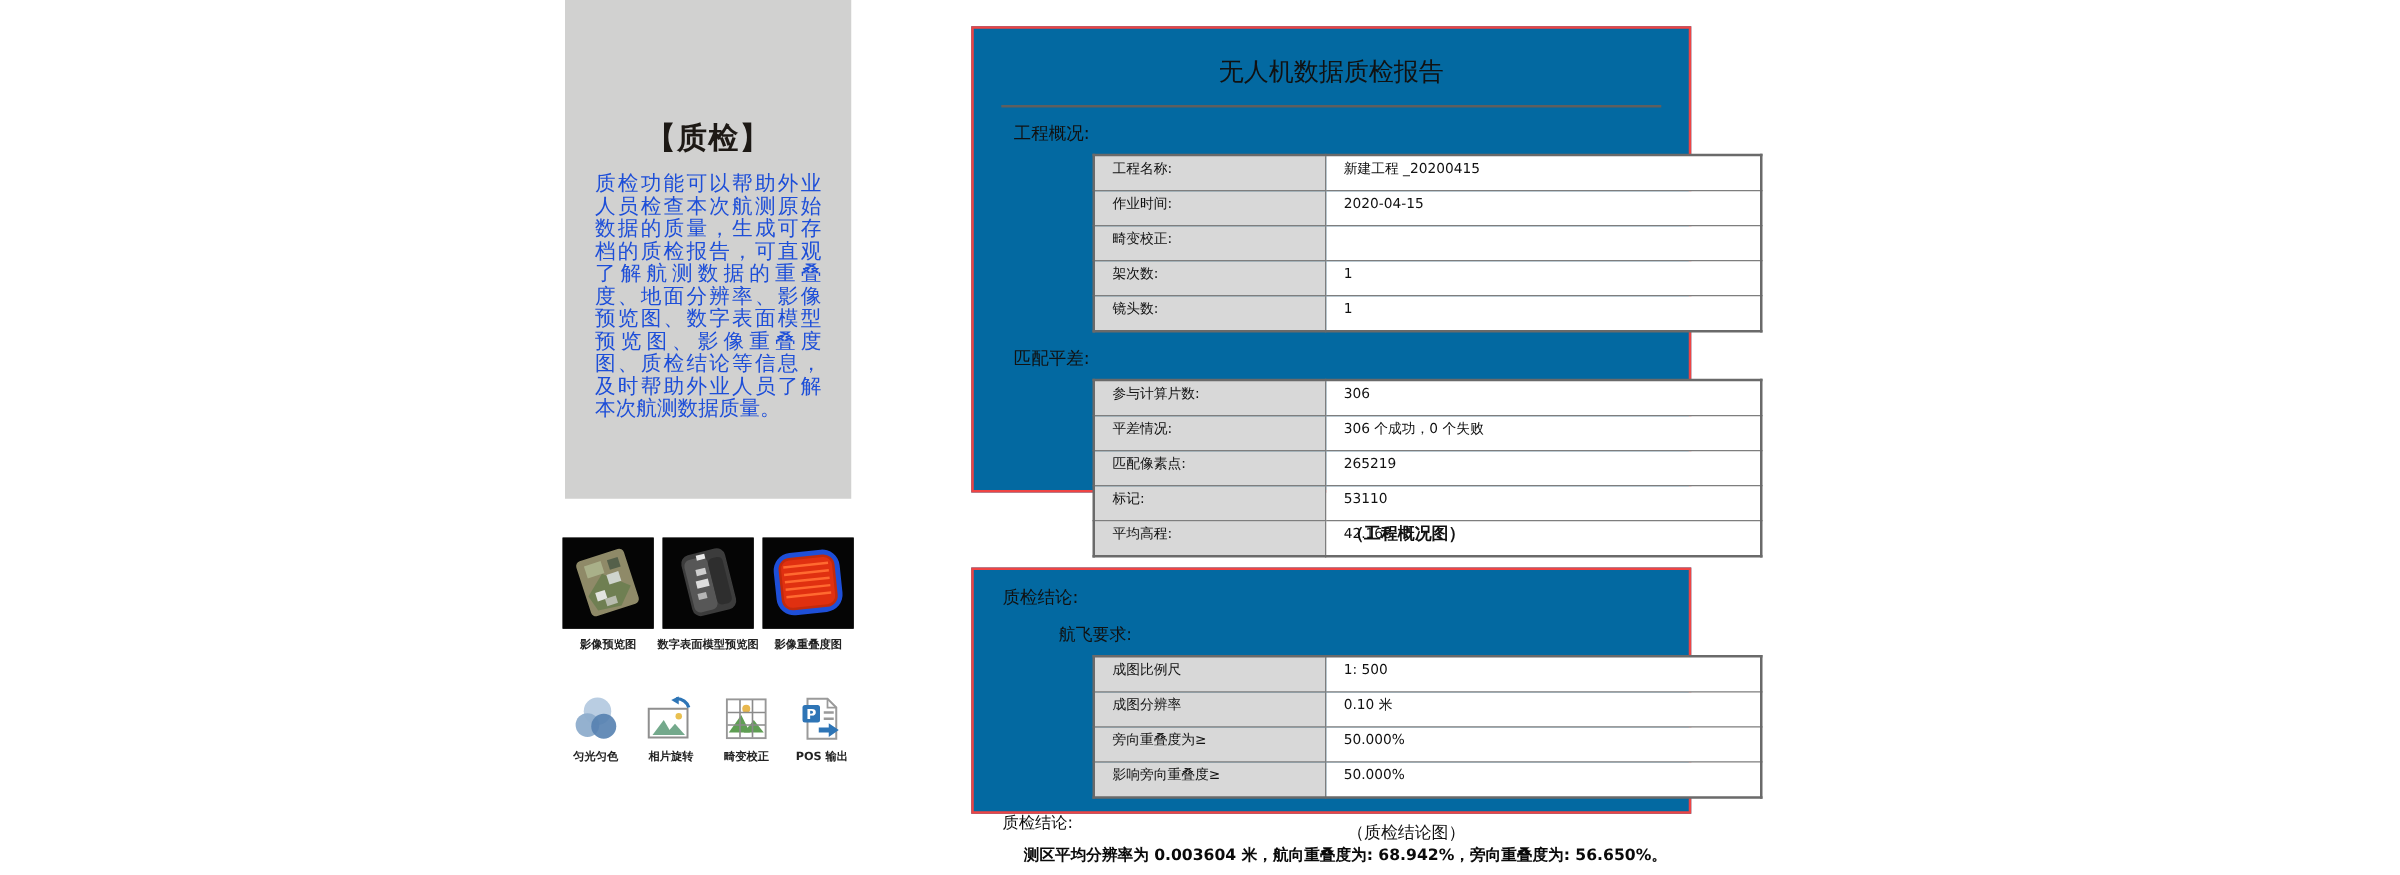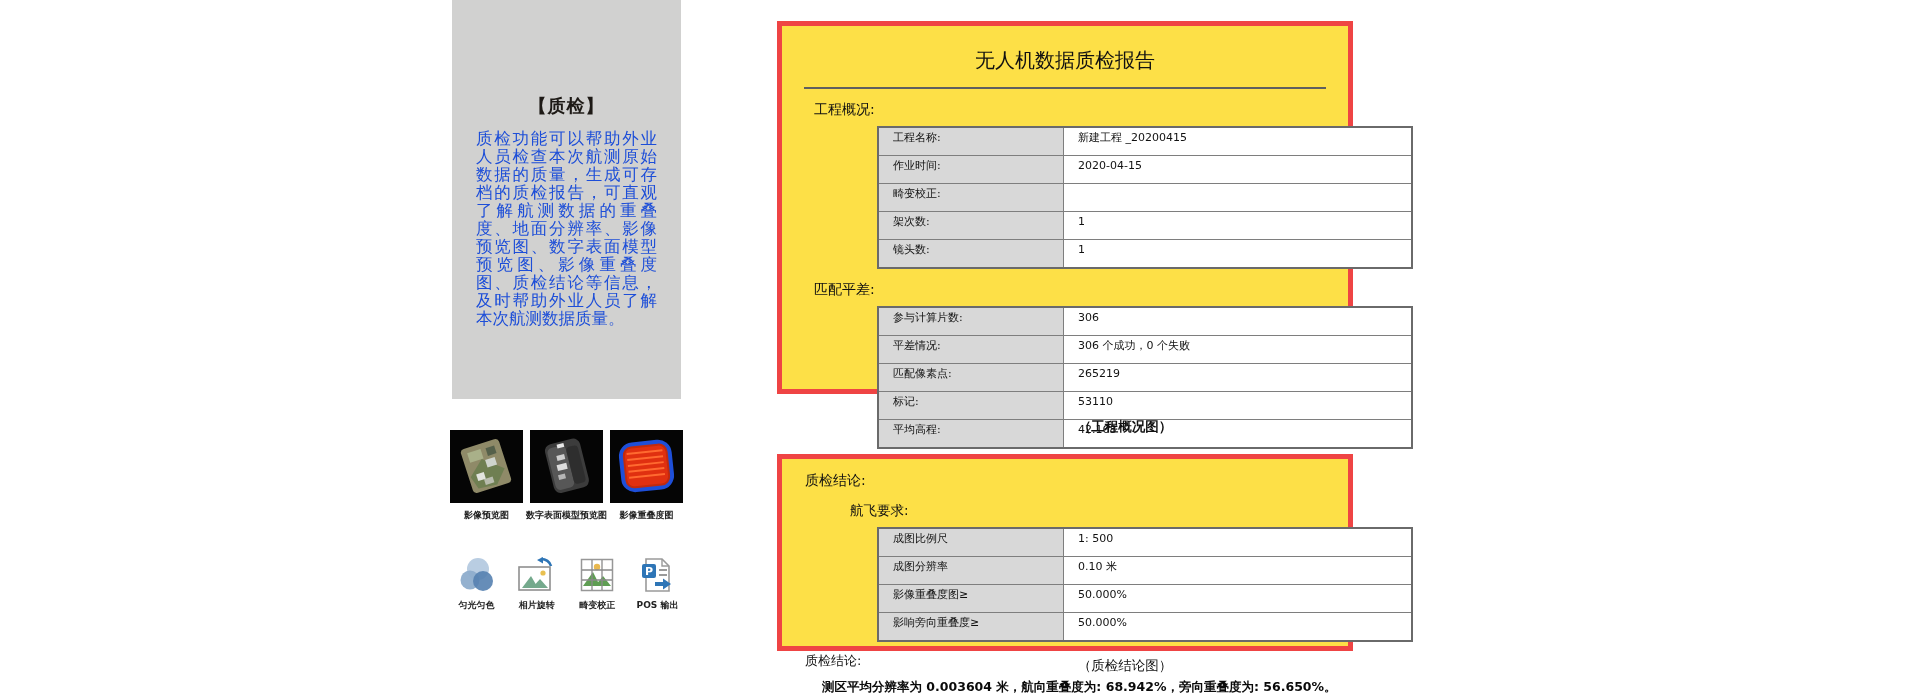--- a/index.html
+++ b/index.html
@@ -2,38 +2,38 @@
 <html><head>
 <meta charset="utf-8">
 <style>
   html,body{margin:0;padding:0;background:#ffffff;}
   body{width:1920px;height:700px;position:relative;overflow:hidden;
        font-family:"DejaVu Sans","Liberation Sans",sans-serif;color:#1a1a1a;}
   .stage{position:absolute;inset:0;}
 
   
   .sidebar{position:absolute;left:452px;top:0;width:229px;height:399px;background:#d1d1d0;}
-  .sidebar-title{margin:94px 0 12px 0;text-align:center;font-size:18px;font-weight:bold;color:#1d1915;letter-spacing:1px;}
+  .sidebar-title{margin:94px 0 12px 0;text-align:center;font-size:24px;font-weight:bold;color:#1d1915;letter-spacing:1px;}
   .sidebar-desc{margin:0 24px;font-size:16.5px;line-height:18px;text-align:justify;color:#1d4ed8;}
 
   
   .thumbs{position:absolute;left:450px;top:430px;width:233px;display:flex;justify-content:space-between;}
   .thumb{width:73px;}
   .thumb-img{width:73px;height:73px;background:#050505;display:block;}
   .thumb-label{display:block;margin-top:6px;font-size:9px;font-weight:bold;color:#222;text-align:center;white-space:nowrap;}
   .thumb-label.wide{margin-left:-12px;margin-right:-12px;}
 
   
   .features{position:absolute;left:448px;top:556px;width:238px;display:flex;justify-content:space-between;}
   .feature{width:57px;text-align:center;}
   .feature .glyph{height:38px;display:flex;align-items:center;justify-content:center;}
   .feature-label{display:block;margin-top:5px;font-size:9px;font-weight:bold;color:#222;white-space:nowrap;}
 
   
-  .panel{position:absolute;left:777px;width:576px;background:#fde047;border:5px solid #ef4444;box-sizing:border-box;}
+  .panel{position:absolute;left:777px;width:576px;background:#0369a1;border:2px solid #ef4444;box-sizing:border-box;}
   #panel1{top:21px;height:373px;}
   #panel2{top:454px;height:197px;}
   .report-title{margin:21px 0 0 0;text-align:center;font-size:20px;font-weight:normal;color:#111;}
   .rule{height:2px;background:#5f5f5f;margin:13px 22px 0 22px;}
   .section-label{margin:12px 0 0 32px;font-size:14px;color:#111;}
   .section-label.indent{margin-left:68px;font-size:13.5px;}
   .kv-table{border-collapse:collapse;margin:7px 0 0 95px;width:536px;border:2px solid #6a6a6a;}
   .kv-table td{border:1px solid #7e7e7e;font-size:11px;color:#111;height:15px;padding:2px 8px 10px 14px;vertical-align:middle;}
   .kv-table td.k{background:#d8d8d8;width:162px;}
   .kv-table td.v{background:#ffffff;}
@@ -224,21 +224,21 @@
     <td class="k">成图比例尺</td>
     <td class="v">1: 500</td>
   </tr>
 
   <tr>
     <td class="k">成图分辨率</td>
     <td class="v">0.10 米</td>
   </tr>
 
   <tr>
-    <td class="k">影像重叠度图≥</td>
+    <td class="k">旁向重叠度为≥</td>
     <td class="v">50.000%</td>
   </tr>
 
   <tr>
     <td class="k">影响旁向重叠度≥</td>
     <td class="v">50.000%</td>
   </tr>
 </tbody>
     </table>
     <div class="conclusion-label">质检结论:</div>

